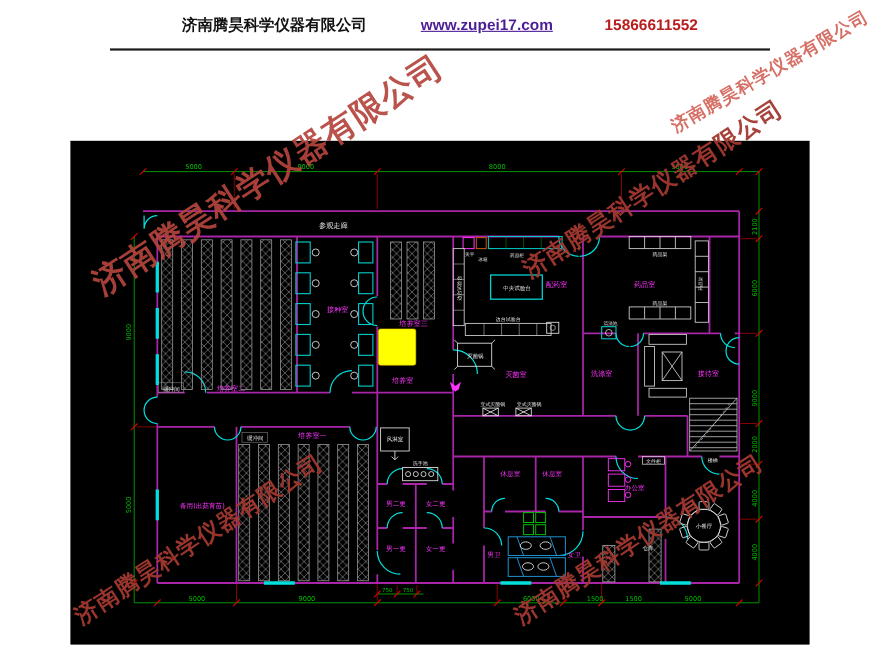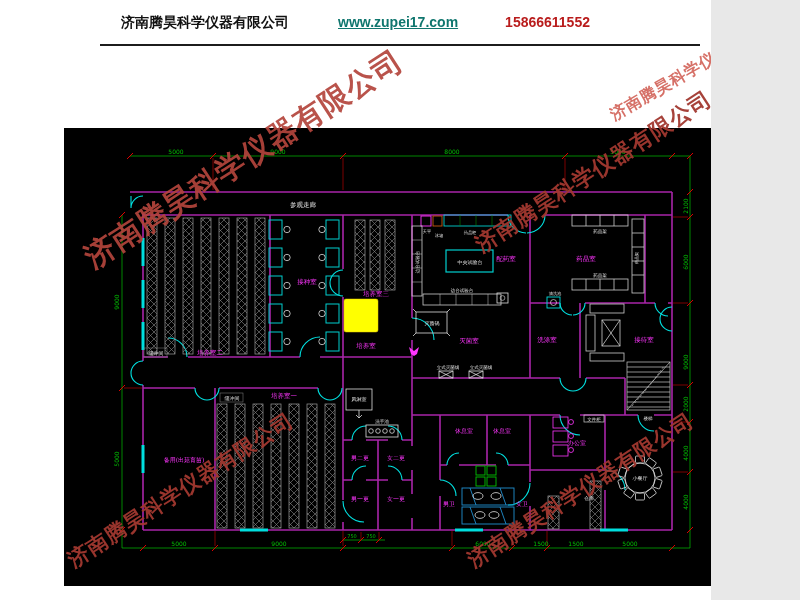--- a/index.html
+++ b/index.html
@@ -1,21 +1,21 @@
 <!DOCTYPE html>
 <html><head>
 <meta charset="utf-8">
 <style>
   html,body{margin:0;padding:0;background:#e8e8e8;}
-  .page{position:relative;width:711px;height:600px;background:#ffffff;overflow:hidden;
+  .page{position:relative;width:800px;height:600px;background:#ffffff;overflow:hidden;
         font-family:"Liberation Sans","DejaVu Sans",sans-serif;}
   
   .hdr{position:absolute;top:14px;left:0;right:0;display:flex;justify-content:center;
        align-items:baseline;gap:9px;font-size:14px;font-weight:bold;color:#111;}
-  .hdr .link{color:#0f766e;text-decoration:underline;cursor:pointer;margin-left:40px;}
+  .hdr .link{color:#4c1d95;text-decoration:underline;cursor:pointer;margin-left:40px;}
   .hdr .phone{margin-left:38px;color:#b91c1c;text-align:right;}
   .rule{position:absolute;top:44px;left:100px;width:600px;border-top:2px solid #1c1c1c;}
   .title{position:absolute;top:56px;left:0;width:100%;text-align:center;font-size:29px;
          font-weight:bold;color:#141414;letter-spacing:3px;}
   
   .canvas{position:absolute;left:64px;top:128px;width:672px;height:458px;background:#000;}
   svg text{font-family:"DejaVu Sans","Liberation Sans",sans-serif;}
   
   .wm{position:absolute;white-space:nowrap;font-weight:bold;transform-origin:0 50%;
       pointer-events:none;z-index:5;letter-spacing:1px;}

